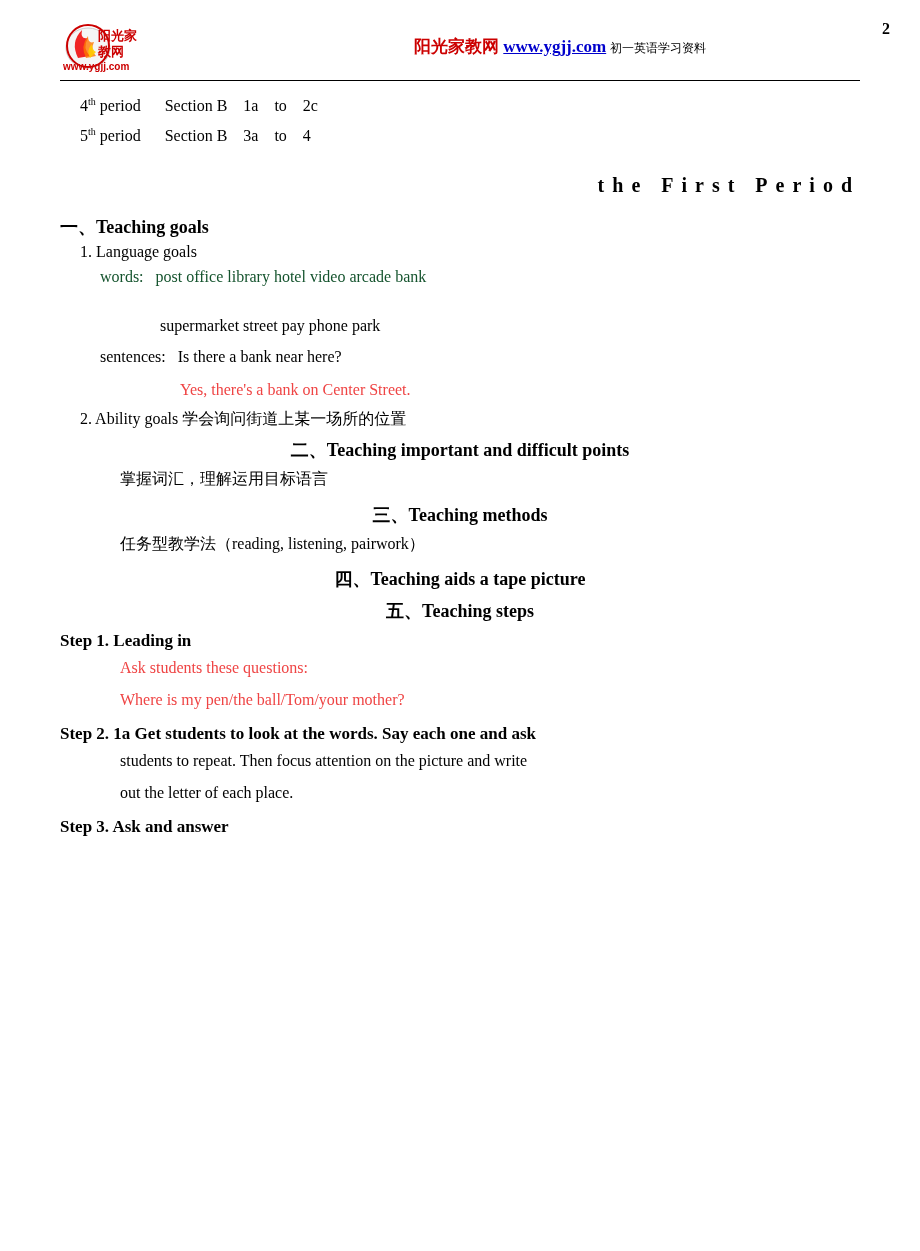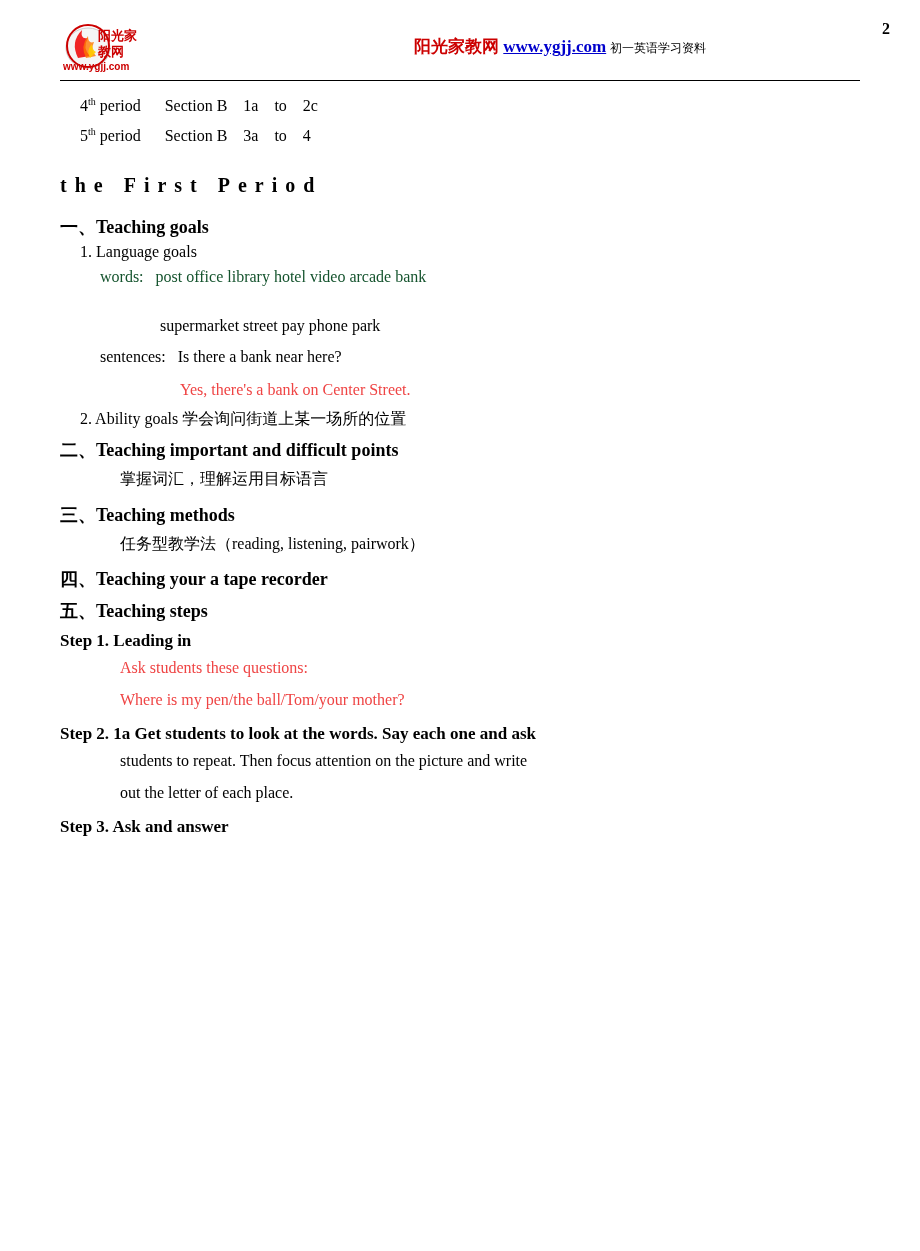--- a/index.html
+++ b/index.html
@@ -65,21 +65,21 @@
     }
     .period-row {
       font-size: 16px;
       line-height: 1.9;
       color: #000;
     }
     sup {
       font-size: 10px;
     }
     .center-title {
-      text-align: left;
+      text-align: right;
       font-size: 20px;
       font-weight: bold;
       margin: 22px 0 18px 0;
       letter-spacing: 8px;
       color: #000;
     }
     .section-heading {
       font-size: 18px;
       font-weight: bold;
       margin: 10px 0 4px 0;
@@ -116,20 +116,21 @@
     }
     .ability-goals {
       font-size: 16px;
       margin: 4px 0 2px 20px;
       color: #000;
     }
     .teaching-section {
       font-size: 18px;
       font-weight: bold;
       margin: 8px 0 2px 0;
+      text-align: center;
     }
     .sub-content {
       font-size: 16px;
       margin: 2px 0 2px 60px;
       color: #000;
       line-height: 1.9;
     }
     .step-block {
       margin: 6px 0 4px 0;
     }
@@ -214,21 +215,21 @@
   <div class="sentences-indent">Yes, there's a bank on Center Street.</div>
 
   <div class="ability-goals">2.    Ability goals   学会询问街道上某一场所的位置</div>
 
   <div class="teaching-section">二、Teaching important and difficult points</div>
   <div class="sub-content">掌握词汇，理解运用目标语言</div>
 
   <div class="teaching-section">三、Teaching methods</div>
   <div class="sub-content">任务型教学法（reading, listening, pairwork）</div>
 
-  <div class="teaching-section">四、Teaching your     a tape recorder</div>
+  <div class="teaching-section">四、Teaching aids     a tape picture</div>
 
   <div class="teaching-section">五、Teaching steps</div>
 
   <div class="step-block">
     <div class="step-title">Step 1.    Leading in</div>
     <div class="step-content">Ask students these questions:</div>
     <div class="step-content">Where is my pen/the ball/Tom/your mother?</div>
   </div>
 
   <div class="step-block">

